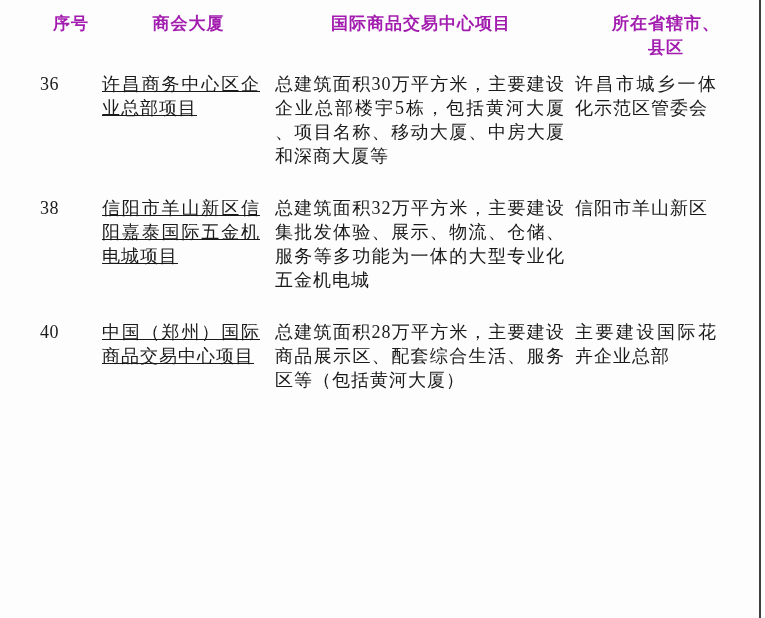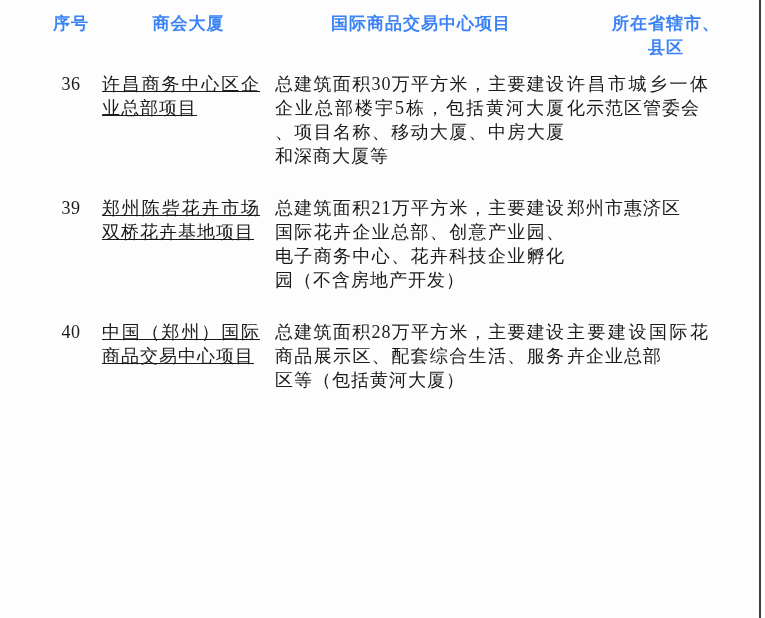--- a/index.html
+++ b/index.html
@@ -31,49 +31,49 @@
 
   th {
     font-family: "Liberation Sans", "DejaVu Sans", sans-serif;
     font-weight: 600;
     font-size: 17px;
     line-height: 24px;
     vertical-align: top;
     padding: 0 0 12px 0;
     text-align: center;
     letter-spacing: 1px;
-    color: #3b82f6;
+    color: #a21caf;
   }
   td {
     vertical-align: top;
     padding: 0 0 28px 0;
   }
   tr.last-row td { padding-bottom: 4px; }
 
   td.td-no {
-    text-align: center;
     letter-spacing: 0.5px;
   }
   .name-text {
     width: 158px;
     text-align: justify;
     letter-spacing: 1px;
     text-decoration: underline;
   }
   .content-text {
     width: 290px;
     text-align: justify;
     letter-spacing: 1px;
     line-break: anywhere;
   }
   .loc-text {
     width: 142px;
     text-align: justify;
     letter-spacing: 1px;
     line-break: anywhere;
+    margin-left: 8px;
   }
   .edge-rule {
     position: absolute;
     top: 0;
     left: 759px;
     width: 2px;
     height: 618px;
     background: #3f3f3f;
   }
 </style>
@@ -106,29 +106,29 @@
             <div class="name-text">许昌商务中心区企业总部项目</div>
           </td>
         <td>
             <div class="content-text">总建筑面积30万平方米，主要建设企业总部楼宇5栋，包括黄河大厦、项目名称、移动大厦、中房大厦和深商大厦等</div>
           </td>
         <td>
             <div class="loc-text">许昌市城乡一体化示范区管委会</div>
           </td>
       </tr>
       <tr>
-        <td class="td-no">39</td>
+        <td class="td-no">38</td>
         <td>
-            <div class="name-text">郑州陈砦花卉市场双桥花卉基地项目</div>
+            <div class="name-text">信阳市羊山新区信阳嘉泰国际五金机电城项目</div>
           </td>
         <td>
-            <div class="content-text">总建筑面积21万平方米，主要建设国际花卉企业总部、创意产业园、电子商务中心、花卉科技企业孵化园（不含房地产开发）</div>
+            <div class="content-text">总建筑面积32万平方米，主要建设集批发体验、展示、物流、仓储、服务等多功能为一体的大型专业化五金机电城</div>
           </td>
         <td>
-            <div class="loc-text">郑州市惠济区</div>
+            <div class="loc-text">信阳市羊山新区</div>
           </td>
       </tr>
       <tr class="last-row">
         <td class="td-no">40</td>
         <td>
             <div class="name-text">中国（郑州）国际商品交易中心项目</div>
           </td>
         <td>
             <div class="content-text">总建筑面积28万平方米，主要建设商品展示区、配套综合生活、服务区等（包括黄河大厦）</div>
           </td>

